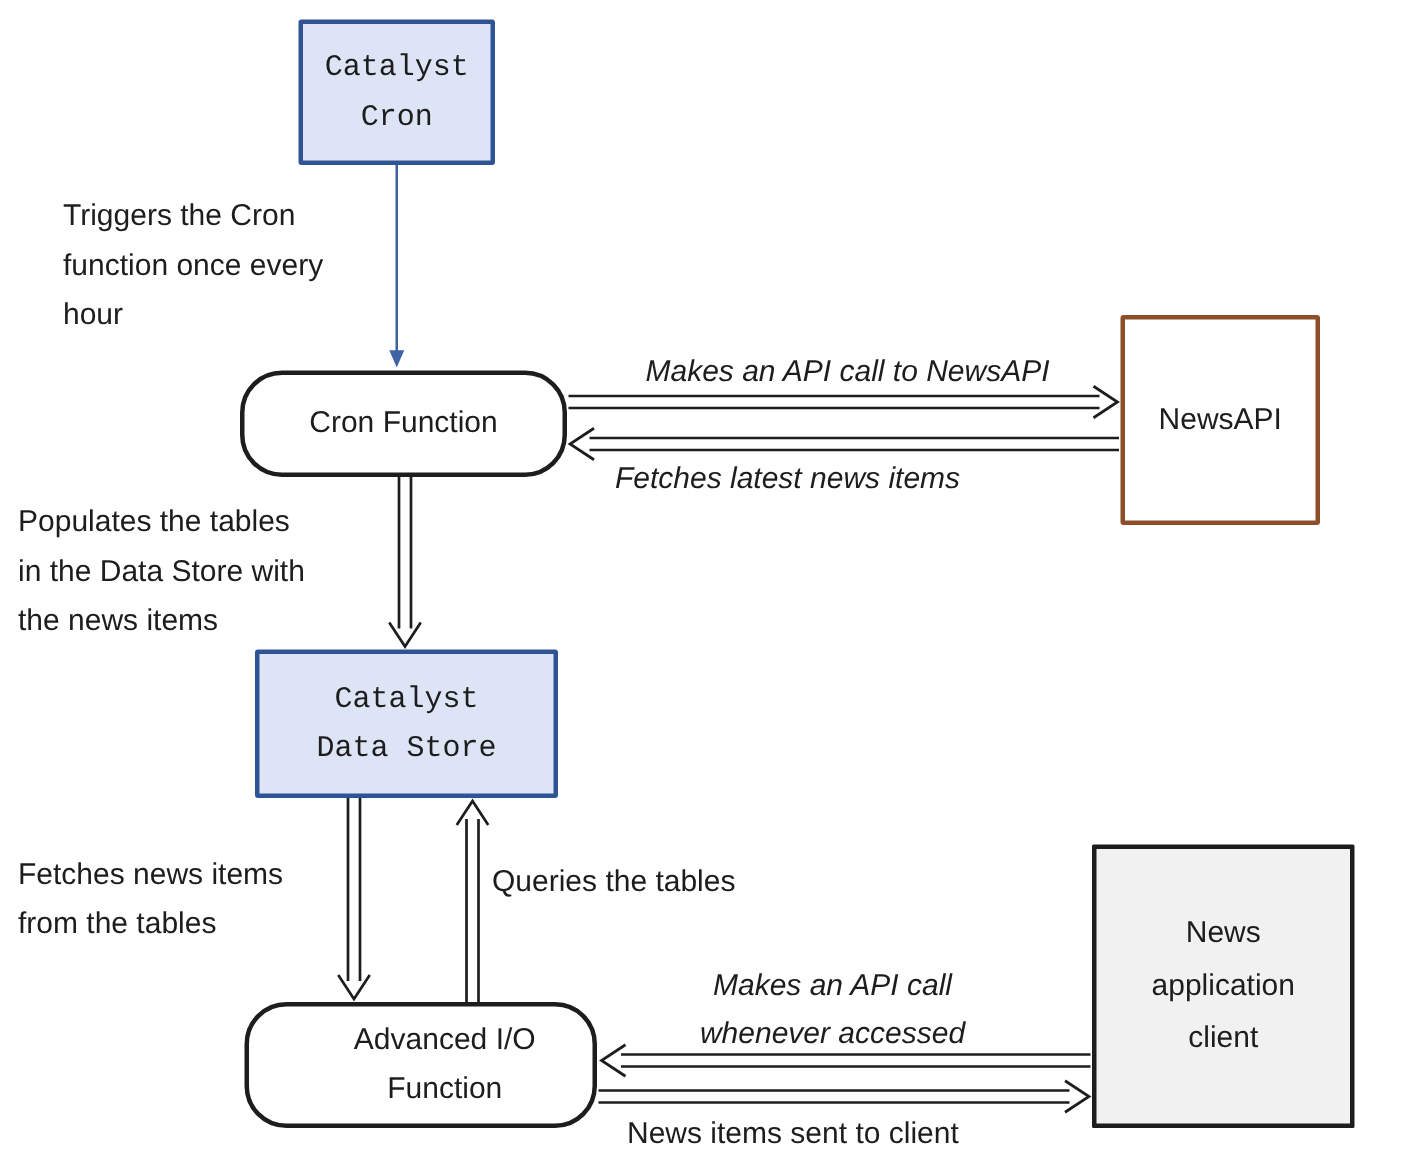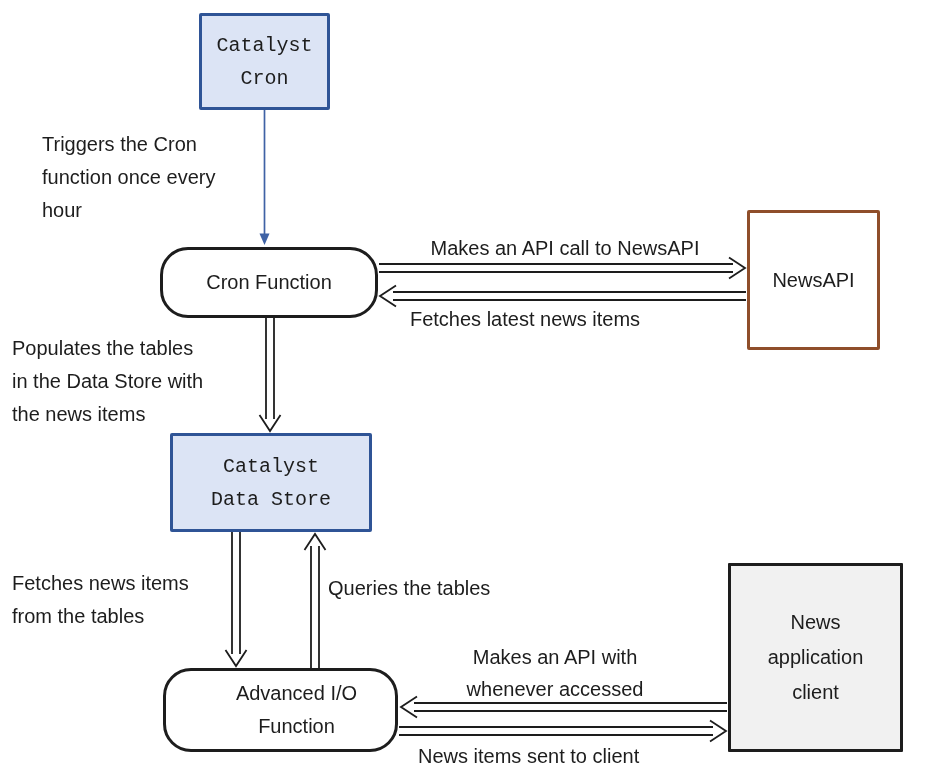--- a/index.html
+++ b/index.html
@@ -81,20 +81,21 @@
     position:absolute;
     white-space:pre-line;
     font-size:20px;
     font-weight:500;
     line-height:33px;
     color:var(--ink);
   }
   .edge-label.centered{
     text-align:center;
     line-height:32px;
+    font-style:italic;
   }
 </style>
 </head>
 <body>
 
 <div class="canvas">
 
   <svg class="arrows" viewBox="0 0 937 784" xmlns="http://www.w3.org/2000/svg">
 
     <g class="thin-blue">
@@ -172,18 +173,18 @@
 
   <div class="edge-label" style="left:12px;top:332px;width:250px;">Populates the tables
 in the Data Store with
 the news items</div>
 
   <div class="edge-label" style="left:12px;top:567px;width:230px;">Fetches news items
 from the tables</div>
 
   <div class="edge-label" style="left:328px;top:572px;width:230px;">Queries the tables</div>
 
-  <div class="edge-label centered" style="left:420px;top:641px;width:270px;">Makes an API with
+  <div class="edge-label centered" style="left:420px;top:641px;width:270px;">Makes an API call
 whenever accessed</div>
 
   <div class="edge-label" style="left:418px;top:740px;width:300px;">News items sent to client</div>
 
 </div>
 
 </body></html>

